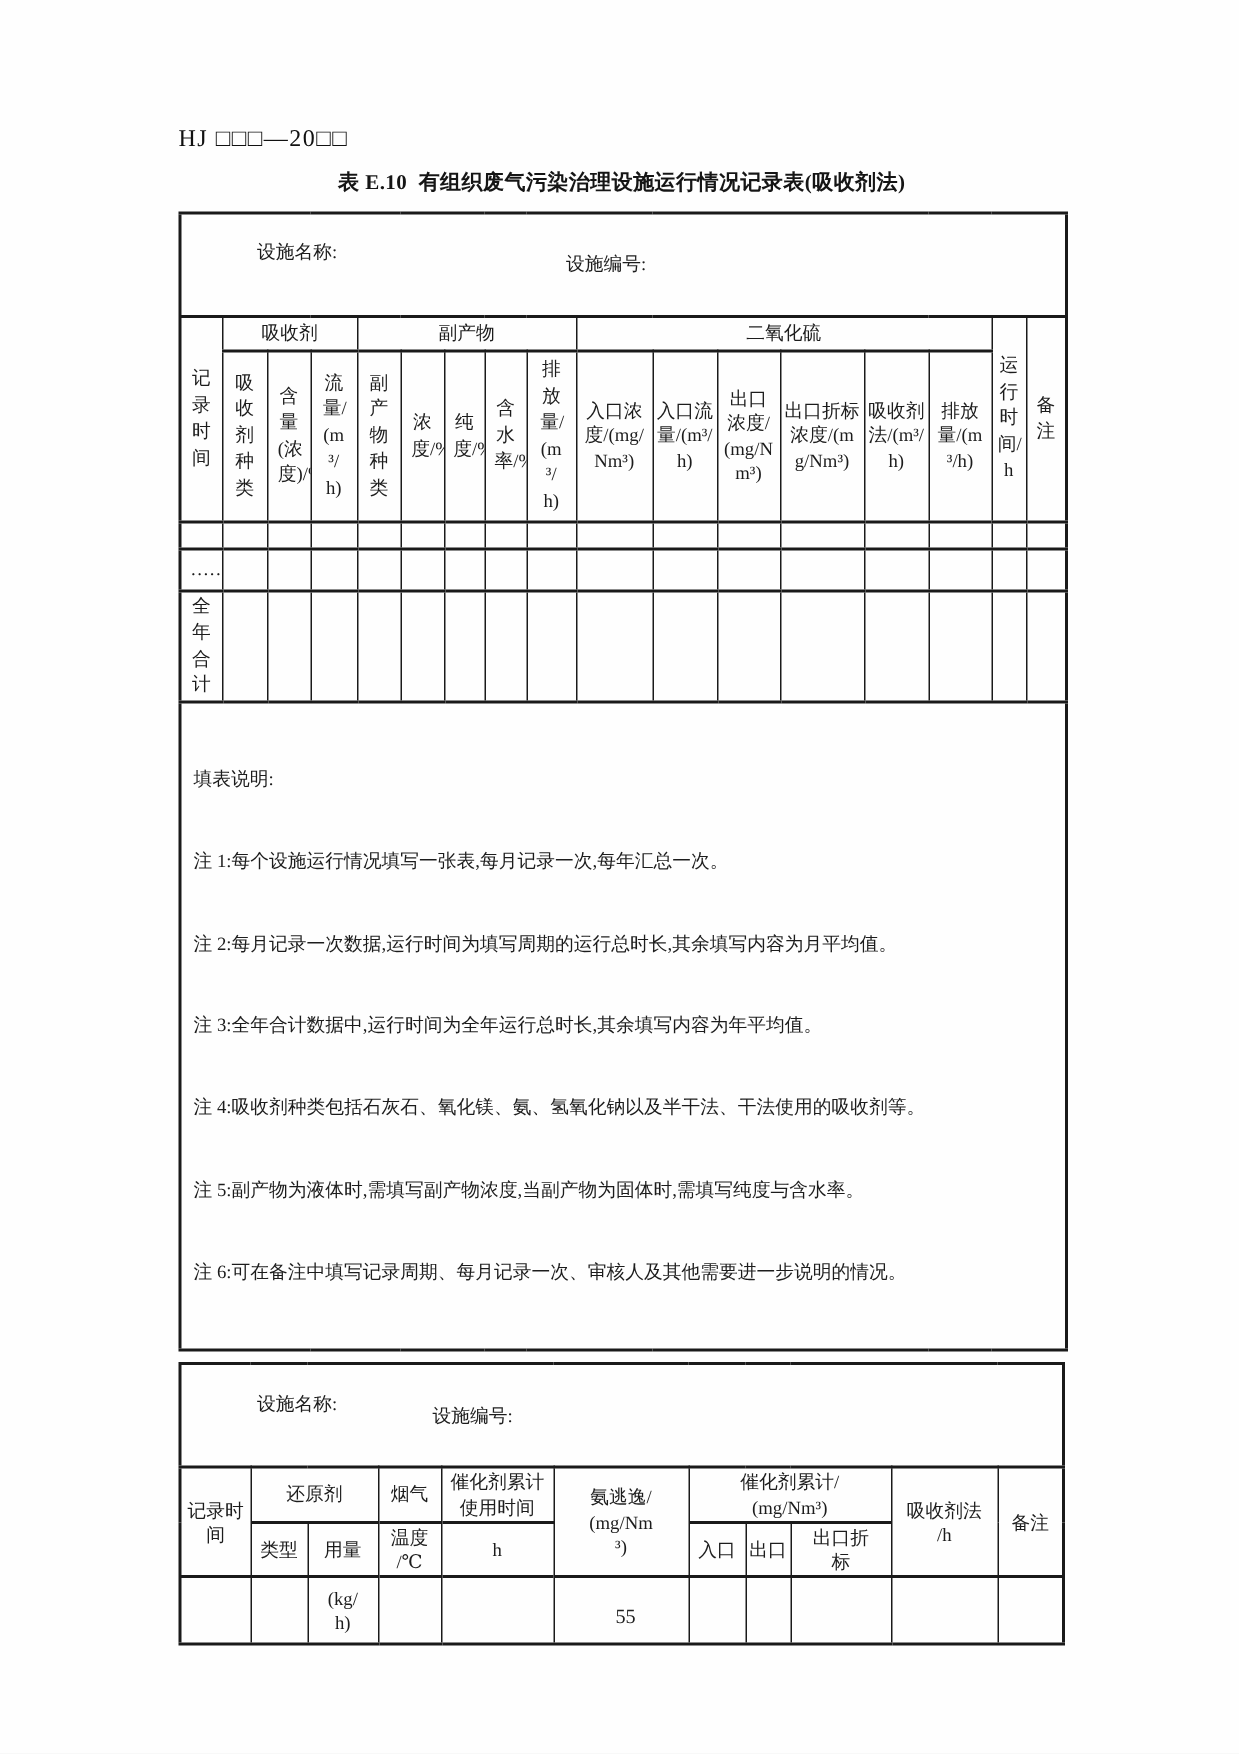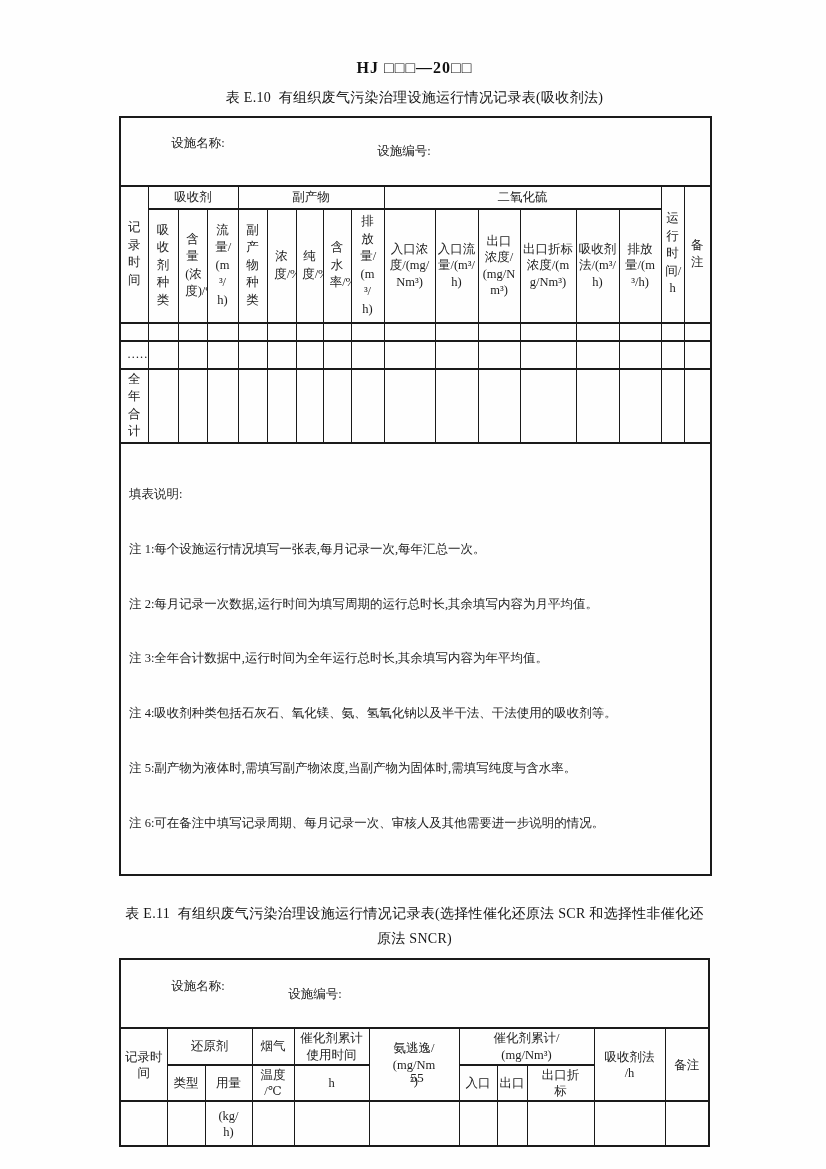--- a/index.html
+++ b/index.html
@@ -3,25 +3,25 @@
 <meta charset="utf-8">
 <style>
   * { margin:0; padding:0; box-sizing:border-box; }
   body { background:#e8e8e8; font-family:"Liberation Serif","DejaVu Serif",serif; }
   .page {
     position:relative; width:826px; height:1169px; background:#fefefe;
     color:#1c1c1c; overflow:hidden; margin:0 auto;
   }
   .content { position:absolute; left:119px; top:0; width:591px; }
   .doc-header {
-    padding-top:59px; text-align:center; font-weight:bold;
+    padding-top:84px; text-align:left; font-weight:normal;
     font-size:16px; letter-spacing:1px; color:#111;
   }
   .table-title {
-    margin-top:9px; text-align:center; font-weight:normal; font-size:14px;
+    margin-top:9px; text-align:center; font-weight:bold; font-size:14px;
     line-height:1.75; letter-spacing:0.3px; white-space:pre-wrap; color:#151515;
   }
   .t11-title { margin-top:26px; }
   table {
     border-collapse:collapse; table-layout:fixed; width:591px;
     margin-top:5px; font-size:12.5px; color:#1c1c1c;
   }
   table.t11 { width:589px; margin-top:7px; }
   td {
     border-left:1px solid #1a1a1a; border-right:1px solid #1a1a1a;
@@ -168,21 +168,20 @@
           <div>注 2:每月记录一次数据,运行时间为填写周期的运行总时长,其余填写内容为月平均值。</div>
           <div>注 3:全年合计数据中,运行时间为全年运行总时长,其余填写内容为年平均值。</div>
           <div>注 4:吸收剂种类包括石灰石、氧化镁、氨、氢氧化钠以及半干法、干法使用的吸收剂等。</div>
           <div>注 5:副产物为液体时,需填写副产物浓度,当副产物为固体时,需填写纯度与含水率。</div>
           <div>注 6:可在备注中填写记录周期、每月记录一次、审核人及其他需要进一步说明的情况。</div>
         </td>
       </tr>
     </tbody>
       </table>
 
-    <div class="table-title t11-title">表 E.11  有组织废气污染治理设施运行情况记录表(选择性催化还原法 SCR 和选择性非催化还原法 SNCR)</div>
 
     <table class="t11">
       <colgroup>
         <col style="width:47px">
           <col style="width:38px">
           <col style="width:47px">
           <col style="width:42px">
         <col style="width:75px">
           <col style="width:90px">
           <col style="width:38px">

